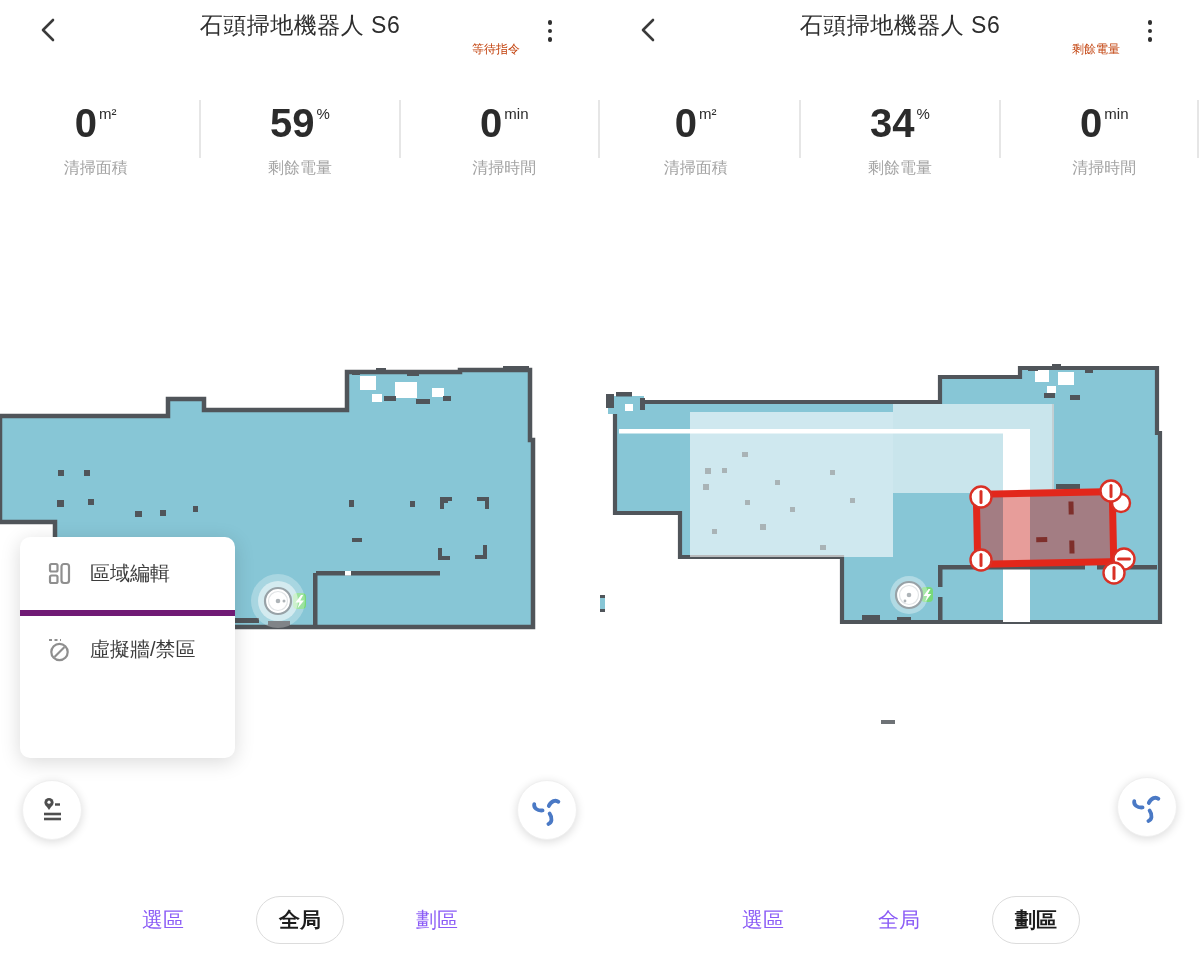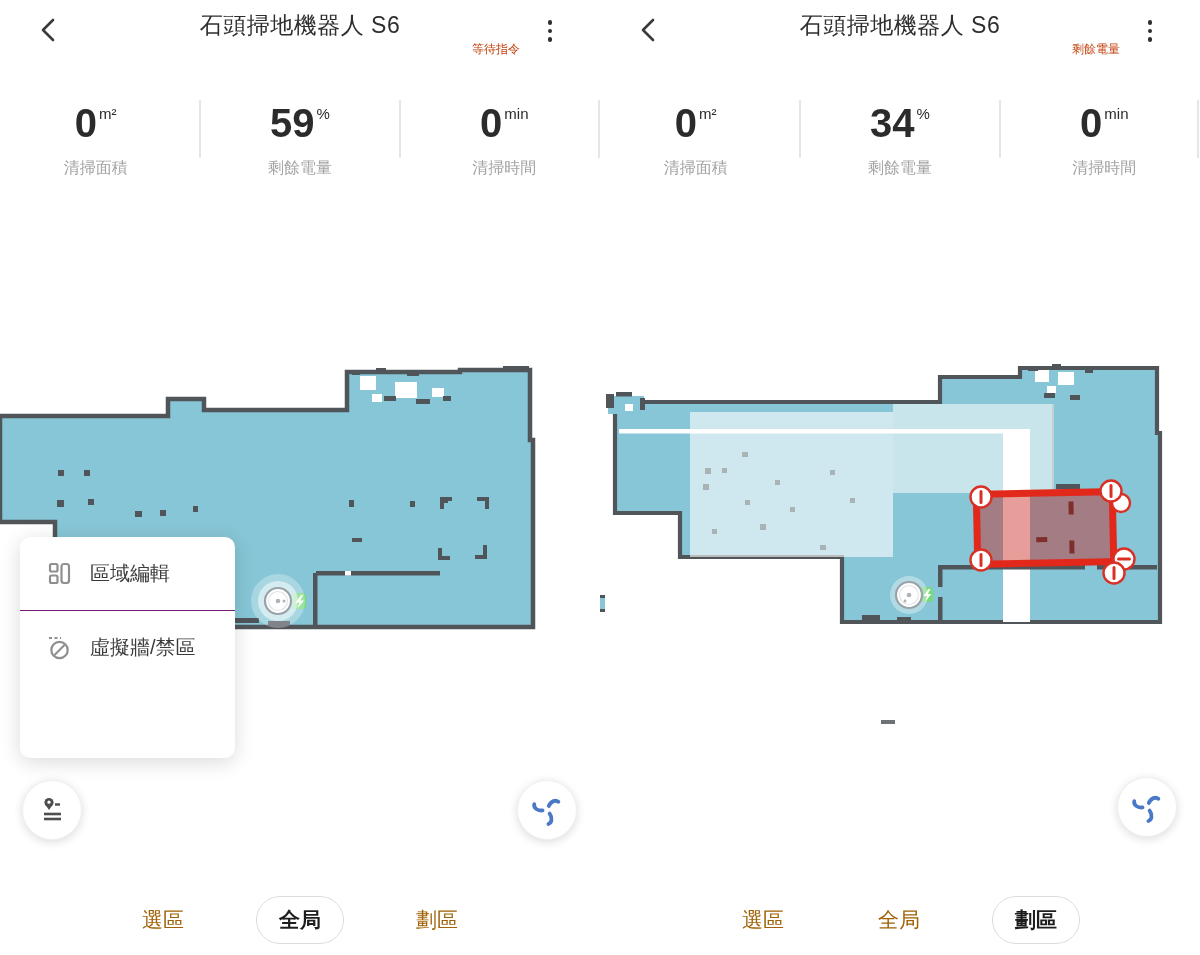--- a/index.html
+++ b/index.html
@@ -28,33 +28,33 @@
   .stat-lbl { font-size:16px; color:#a3a3a3; margin-top:13px; }
   .vdiv { position:absolute; top:100px; width:1.5px; height:58px; background:#e6e6e6; }
 
   
   .map-svg { position:absolute; left:0; top:0; width:600px; height:955px; }
 
   
   .popup { position:absolute; left:20px; top:537px; width:215px; height:221px; background:#fff;
            border-radius:10px; box-shadow:0 4px 20px rgba(0,0,0,0.15); z-index:5; }
   .popup-row { height:73px; display:flex; align-items:center; padding-left:26px; cursor:pointer; }
-  .popup-row + .popup-row { border-top:1px solid #701a75; }
+  .popup-row + .popup-row { border-top:6px solid #701a75; }
   .popup-ic { width:27px; height:27px; margin-right:17px; flex:0 0 auto; }
   .popup-lbl { font-size:20px; color:#3c3c3c; white-space:nowrap; }
 
   
   .fab { position:absolute; width:60px; height:60px; border-radius:50%; background:#fff;
          box-shadow:0 2px 10px rgba(0,0,0,0.14); border:1px solid #f0f0f0;
          display:flex; align-items:center; justify-content:center; cursor:pointer; z-index:4; }
 
   
   .tabs { position:absolute; left:120px; right:120px; top:895px; height:50px;
           display:flex; align-items:center; justify-content:space-between; }
-  .tab { font-size:21px; color:#a16207; cursor:pointer; padding:9px 22px; }
+  .tab { font-size:21px; color:#8b5cf6; cursor:pointer; padding:9px 22px; }
   .tab.active { border:1.5px solid #dcdcdc; border-radius:25px; color:#1d1d1d; font-weight:bold; }
 </style>
 </head>
 <body>
 
 <div class="panel" id="panel-left">
 
   <svg class="map-svg" viewBox="0 0 600 955">
 
     <polygon points="0,416 168,416 168,399 204,399 204,410 347,410 347,372 460,372 460,370 530,370 530,440 533,440 533,627 210,627 210,545 55,545 55,522 0,522" fill="#87c6d6" stroke="#50555a" stroke-width="4.5" stroke-linejoin="miter"></polygon>

